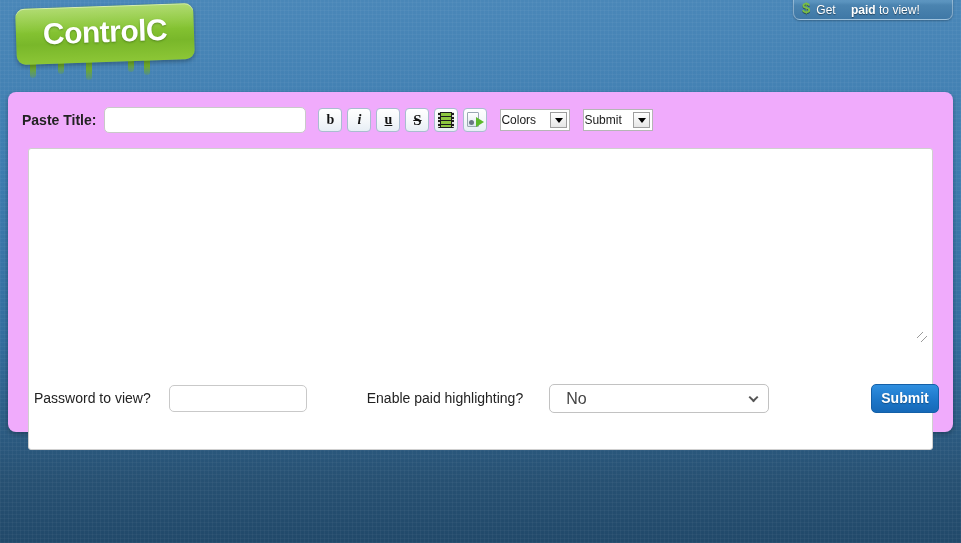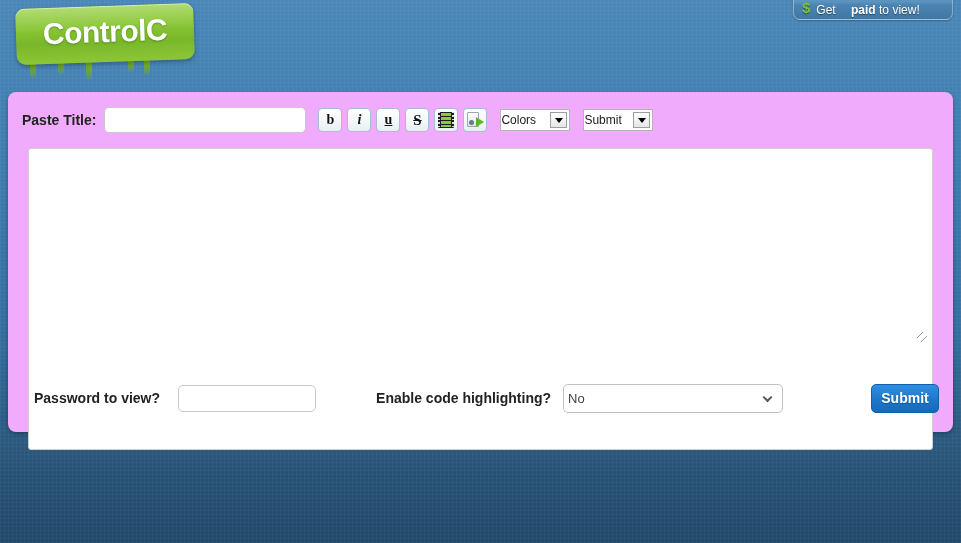--- a/index.html
+++ b/index.html
@@ -233,43 +233,43 @@
 
   
   #bottom-row {
     position: absolute;
     left: 0; bottom: 12px;
     width: 100%; height: 44px;
     display: flex; align-items: center;
     padding: 0 14px 0 26px;
   }
   .blabel {
-    font-size: 14px; font-weight: bold; color: #222;
+    font-size: 14px; font-weight: normal; color: #222;
     white-space: nowrap;
   }
   #pass-input {
     margin-left: 18px;
     width: 138px; height: 27px;
     border: 1px solid #c9c9c9;
     border-radius: 5px;
     background: #fff;
     padding: 0 6px;
     font-size: 13px;
     font-family: "Liberation Sans", sans-serif;
     outline: none;
   }
   #hl-label { margin-left: 60px; }
   #hl-select {
-    margin-left: 12px;
+    margin-left: 26px;
     width: 220px; height: 29px;
     border: 1px solid #c2c2c2;
     border-radius: 5px;
     background: #fff;
-    padding: 0 4px;
-    font-size: 13px;
+    padding: 0 16px;
+    font-size: 16px;
     color: #444;
     font-family: "Liberation Sans", sans-serif;
     -webkit-appearance: none; appearance: none;
     position: relative;
   }
   #hl-wrap { position: relative; display: inline-block; }
   #hl-chev {
     position: absolute; right: 12px; top: 50%;
     transform: translateY(-60%) rotate(45deg);
     width: 7px; height: 7px;
@@ -351,21 +351,21 @@
     </div>
   </div>
 
   <textarea id="paste-area" placeholder="" style=""></textarea>
   <span id="grip"></span>
 
   <div id="bottom-row">
     <span class="blabel">Password to view?</span>
     <input id="pass-input" type="text" placeholder="" style="">
 
-    <span class="blabel" id="hl-label">Enable code highlighting?</span>
+    <span class="blabel" id="hl-label">Enable paid highlighting?</span>
     <span id="hl-wrap">
       <select id="hl-select"><option value="No">No</option><option value="Yes">Yes</option></select>
       <span id="hl-chev"></span>
     </span>
 
     <button id="submit-btn">Submit</button>
   </div>
 </div>
 
 </body></html>

